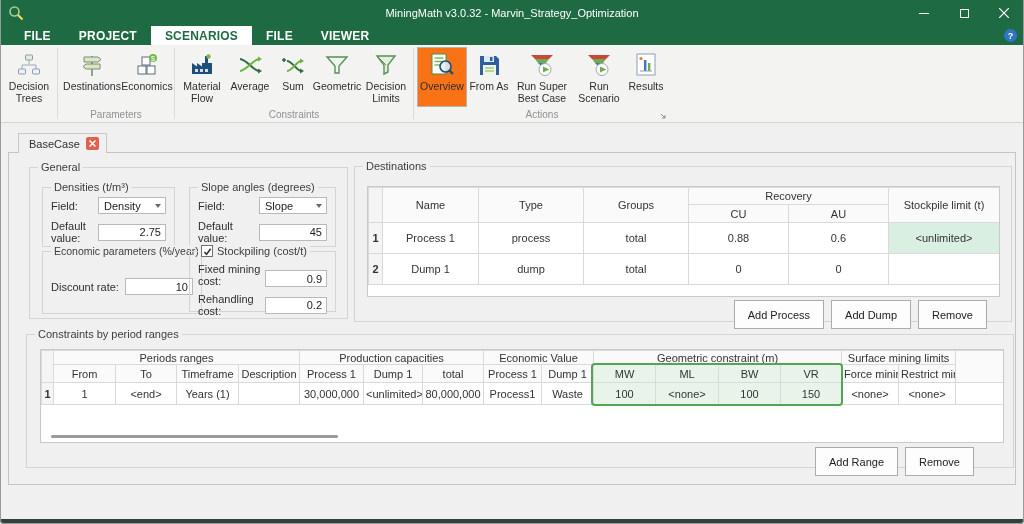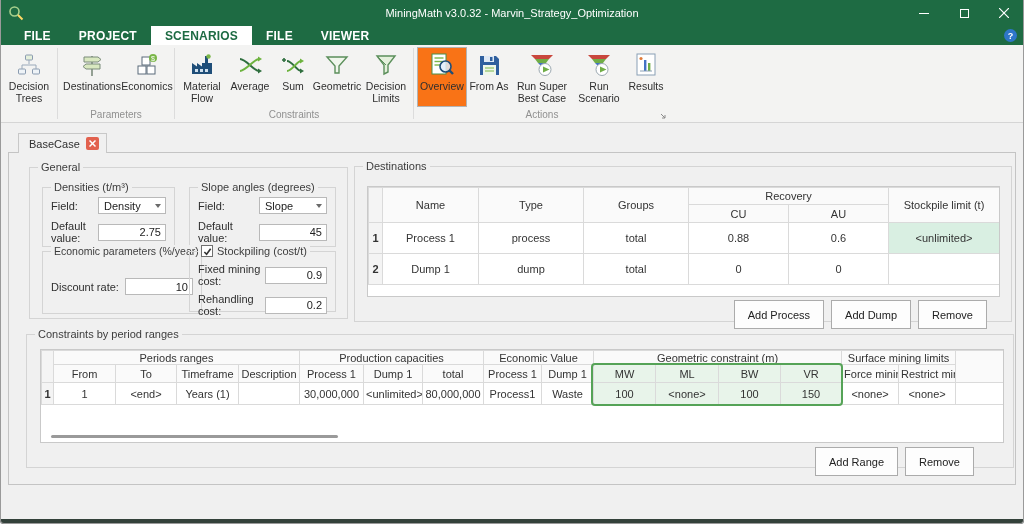--- a/index.html
+++ b/index.html
@@ -350,21 +350,21 @@
 
     <div class="groupbox" style="left:159px; top:83px; width:147px; height:61px;">
       <span class="gb-label gb-label-check">
         <span class="checkbox">
           <svg width="9" height="9" viewBox="0 0 10 10">
               <path d="M1.5,5.5 L4,8 L8.5,2" fill="none" stroke="#333" stroke-width="1.8"></path>
             </svg>
         </span>
         <span>Stockpiling (cost/t)</span>
       </span>
-      <div class="frow" style="margin-top:11px;">
+      <div class="frow" style="margin-top:11px;align-items:flex-end;">
         <span>Fixed mining cost:</span>
         <input class="ctrl" style="width: 62px;" readonly="" value="0.9">
       </div>
       <div class="frow" style="margin-top:6px;">
         <span>Rehandling cost:</span>
         <input class="ctrl" style="width: 62px;" readonly="" value="0.2">
       </div>
     </div>
   </div>
 

